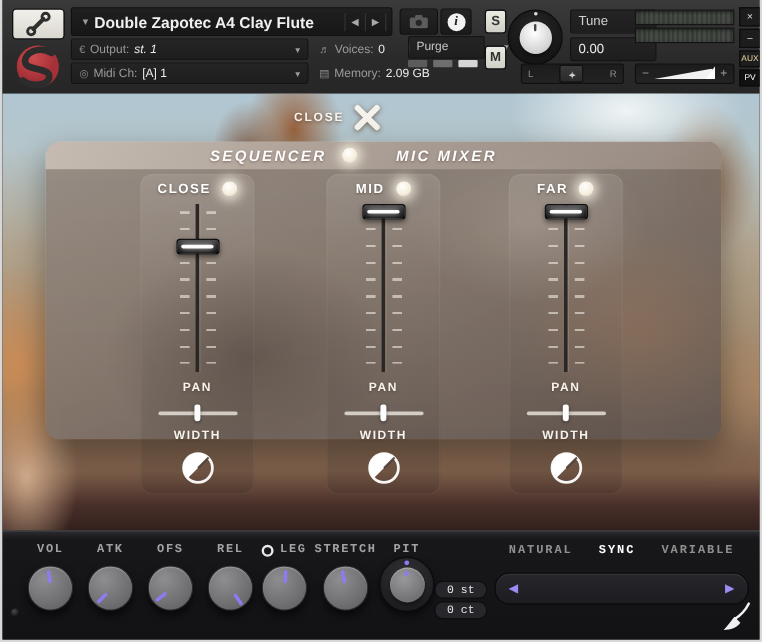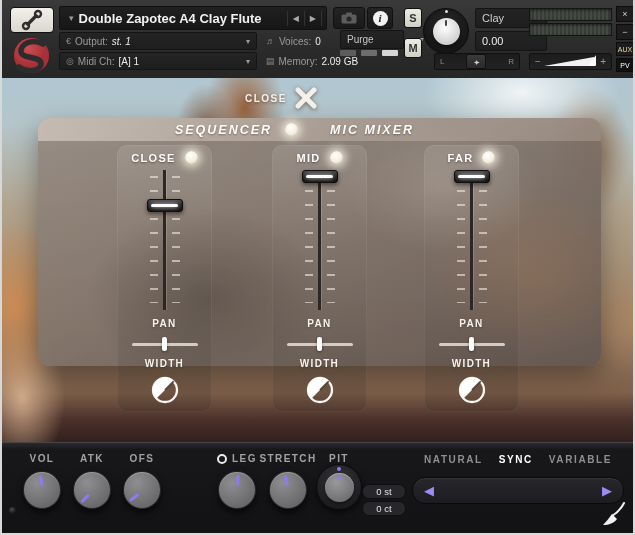--- a/index.html
+++ b/index.html
@@ -110,21 +110,21 @@
   .pan-label,.width-label{position:absolute;width:100%;text-align:center;color:#f7f2ec;
     font-size:10px;font-weight:bold;letter-spacing:1.3px;text-shadow:0 1px 2px rgba(60,45,38,.5);}
   .pan-label{top:173px;} .width-label{top:213px;}
   .chpan{position:absolute;left:calc(50% - 33px);top:192px;width:66px;height:14px;}
   .chpan-bar{position:absolute;left:0;top:6px;width:100%;height:2.5px;border-radius:2px;background:rgba(246,241,234,.75);}
   .chpan-handle{position:absolute;left:50%;top:0;width:5px;height:14px;margin-left:-2.5px;border-radius:2px;
     background:#fdfdfd;box-shadow:0 1px 3px rgba(0,0,0,.45);}
   .wknob{position:absolute;left:calc(50% - 16px);top:229px;width:32px;height:32px;}
   
   .bottom{position:absolute;left:0;top:442px;width:100%;height:93px;
-    background:linear-gradient(#2a2a2e 0%,#18181b 7%,#121215 100%);border-top:1px solid #454549;box-sizing:border-box;}
+    background:linear-gradient(#2a2a2e 0%,#18181b 7%,#121215 100%);border-top:1px solid #454549;box-sizing:border-box;font-family:Liberation Mono, monospace;}
   .kunit{position:absolute;top:10px;width:56px;text-align:center;}
   .klabel{color:#a2a2a2;font-size:10px;font-weight:bold;letter-spacing:1.4px;
           display:flex;align-items:center;justify-content:center;gap:5px;}
   .leg-led{width:10px;height:10px;border-radius:50%;border:2px solid #e9e9e9;box-sizing:border-box;}
   .knob{position:relative;margin:7px auto 0;width:38px;height:38px;border-radius:50%;
     background:radial-gradient(circle at 36% 30%,#8e8e90,#717173 58%,#5a5a5c);
     border:1px solid rgba(0,0,0,.65);box-sizing:border-box;
     box-shadow:0 4px 7px rgba(0,0,0,.65), inset 0 1px 1px rgba(255,255,255,.25);}
   .ptr{position:absolute;left:50%;top:3px;width:3px;height:11px;margin-left:-1.5px;border-radius:2px;
     background:#8b7cf0;transform-origin:50% 16px;transform:rotate(var(--angle,0deg));}
@@ -238,21 +238,21 @@
     <div class="sqbtn" style="left:402px;top:8px;">S</div>
     <div class="sqbtn" style="left:402px;top:38px;">M</div>
 
     <div class="tune-outer">
       <div class="tune-dot"></div>
       <div class="tune-inner">
           <div class="tune-notch"></div>
         </div>
     </div>
     <div class="hcell" style="left:473px;top:8px;width:72px;height:20px;">
-      <span style="color:#cfcfcf;font-size:11px">Clay</span>
+      <span style="color:#cfcfcf;font-size:11px">Tune</span>
     </div>
     <div class="hcell" style="left:473px;top:31px;width:72px;height:20px;">
       <span class="hval" style="font-size:11px">0.00</span>
     </div>
 
     <div class="meter" style="top:8px;"></div>
     <div class="meter" style="top:23px;"></div>
 
     <div class="pan-sl">
       <span>L</span>
@@ -385,20 +385,26 @@
       <div class="knob" style="--angle:-135deg">
           <div class="ptr"></div>
         </div>
     </div>
     <div class="kunit" style="left:112px">
       <div class="klabel">OFS</div>
       <div class="knob" style="--angle:-128deg">
           <div class="ptr"></div>
         </div>
     </div>
+    <div class="kunit" style="left:162px">
+      <div class="klabel">REL</div>
+      <div class="knob" style="--angle:145deg">
+          <div class="ptr"></div>
+        </div>
+    </div>
     <div class="kunit" style="left:258px">
       <div class="klabel">STRETCH</div>
       <div class="knob" style="--angle:-12deg">
           <div class="ptr"></div>
         </div>
     </div>
     <div class="kunit" style="left:207px">
       <div class="klabel">
         <span class="leg-led"></span>
         <span>LEG</span>

